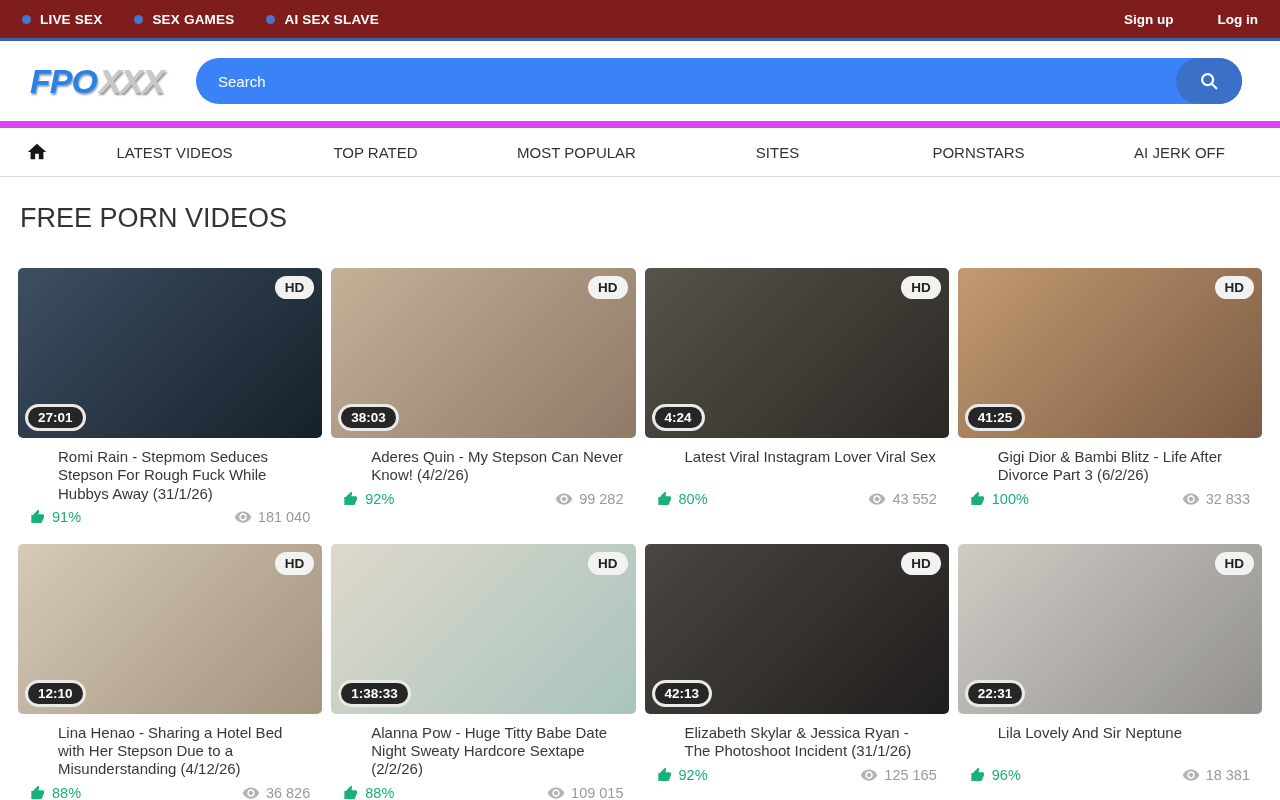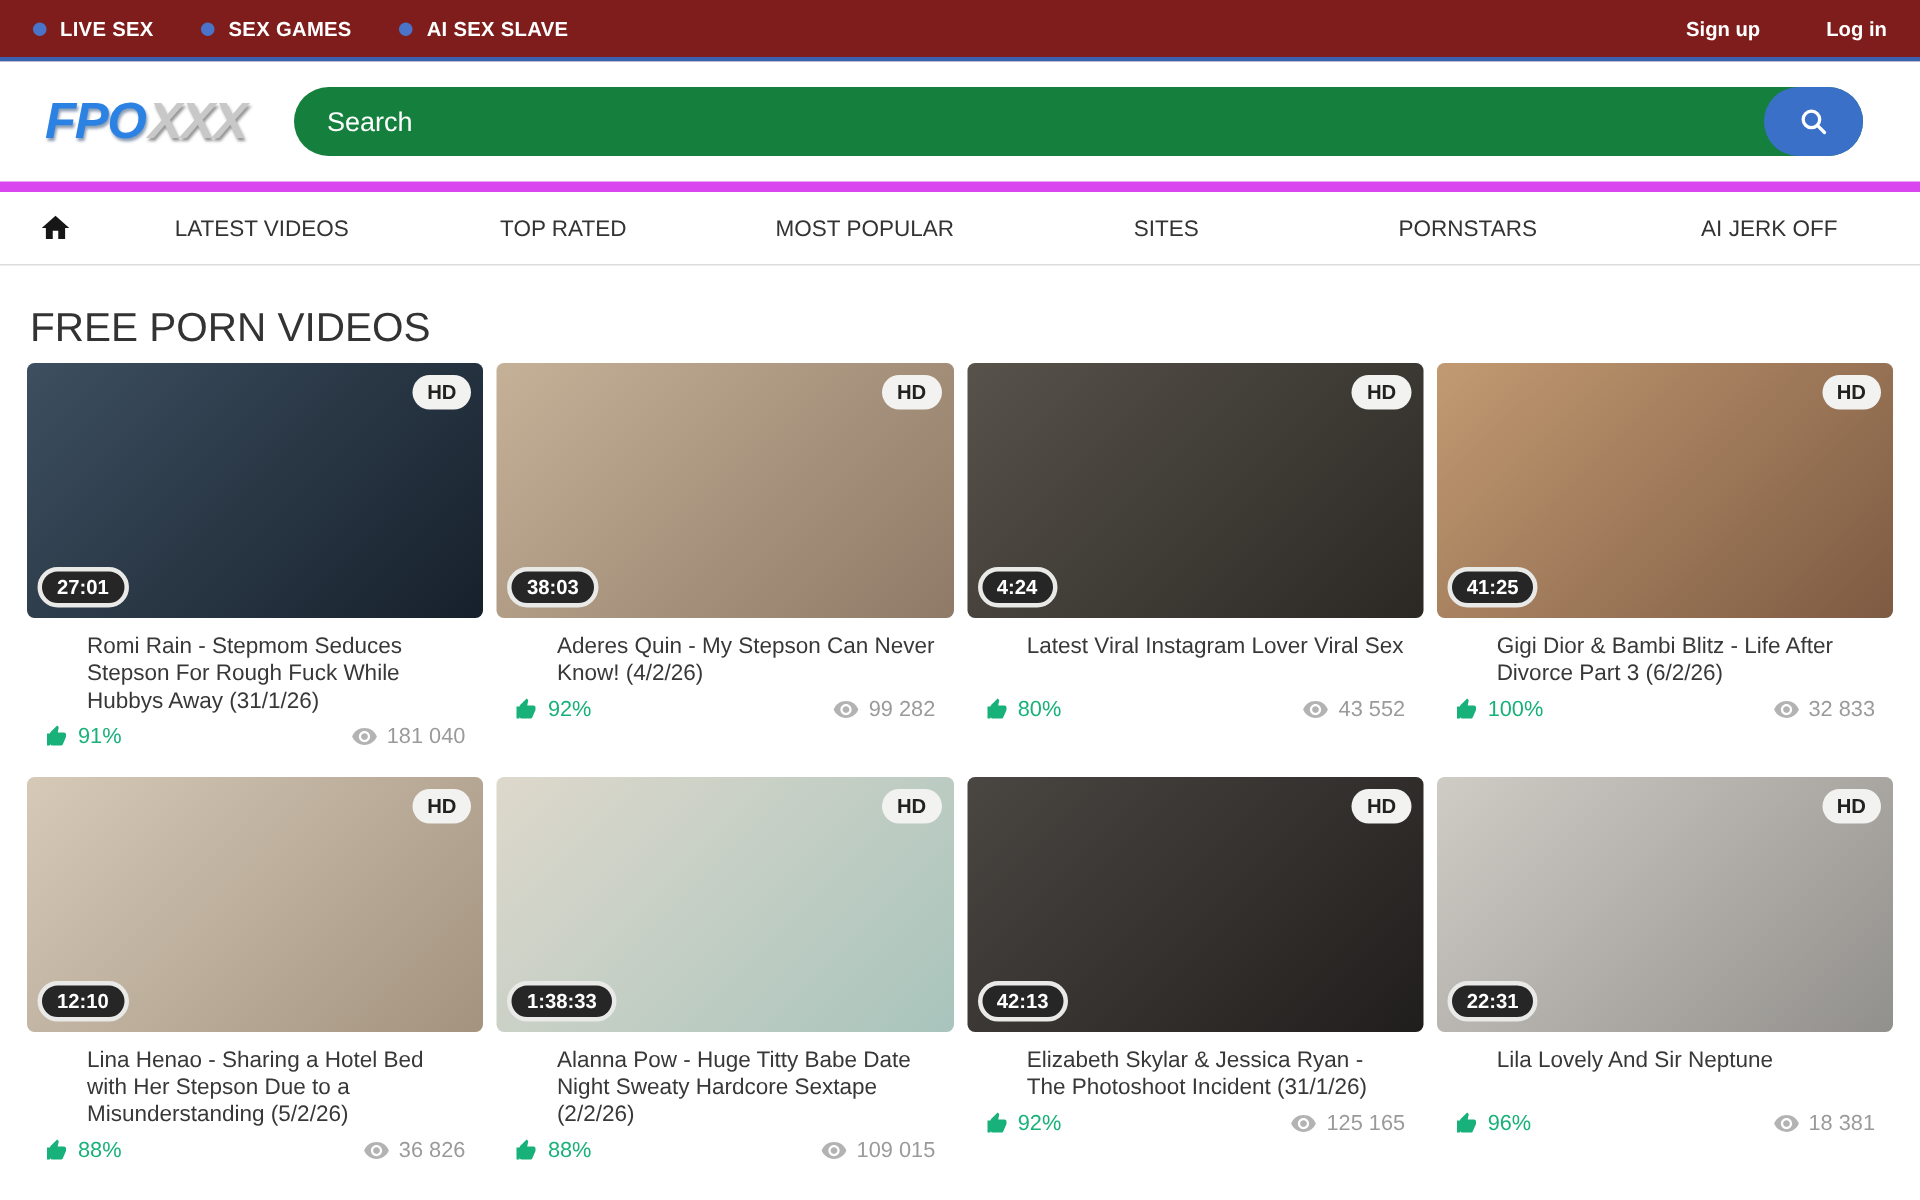--- a/index.html
+++ b/index.html
@@ -15,36 +15,36 @@
   .topbar-right { margin-left:auto; display:flex; gap:44px; }
   .topbar-right .auth { color:#fff; font-size:13.5px; font-weight:bold; cursor:pointer; }
 
   
   .header { height:80px; background:#fff; display:flex; align-items:center; padding:0 38px 0 30px; }
   .logo { font-style:italic; font-weight:800; font-size:34px; letter-spacing:-1px;
     white-space:nowrap; cursor:pointer; }
   .logo .p1 { color:#2b82e3; text-shadow:1px 2px 2px rgba(0,40,90,.45); }
   .logo .p2 { color:#c8c8c8; text-shadow:1px 2px 2px rgba(60,60,60,.55); margin-left:2px; }
   .searchwrap { flex:1; margin-left:32px; position:relative; height:46px; }
-  .searchpill { width:100%; height:46px; background:#15803d; border:none; border-radius:23px;
-    color:#fff; font-size:18px; padding:0 80px 0 22px; outline:none;
+  .searchpill { width:100%; height:46px; background:#3b82f6; border:none; border-radius:23px;
+    color:#fff; font-size:15px; padding:0 80px 0 22px; outline:none;
     font-family:"Liberation Sans", sans-serif; }
   .searchpill::placeholder { color:#fff; opacity:1; }
   .searchbtn { position:absolute; right:0; top:0; width:66px; height:46px; border:none;
     border-radius:23px; background:#3a70c8; cursor:pointer; display:flex;
     align-items:center; justify-content:center; }
 
   
   .nav { height:56px; border-top:7px solid #d946ef; border-bottom:1px solid #dcdcdc;
     display:flex; align-items:center; }
   .nav-home { width:74px; display:flex; justify-content:center; align-items:center; cursor:pointer; }
   .nav-item { flex:1; text-align:center; font-size:15px; color:#333; cursor:pointer; }
 
   
-  .heading { font-size:27px; font-weight:400; color:#333; margin:26px 0 8px 20px; }
+  .heading { font-size:27px; font-weight:400; color:#333; margin:26px 0 34px 20px; }
 
   
   .grid { padding:0 18px; display:grid; grid-template-columns:repeat(4,1fr);
     column-gap:9px; row-gap:10px; }
   .card { background:#fff; cursor:pointer; }
   .thumb { position:relative; height:170px; border-radius:5px; background:#888; overflow:hidden; }
   .hd-badge { position:absolute; top:8px; right:8px; background:#f2f2f0; color:#222;
     font-weight:bold; font-size:13.5px; padding:4px 10px; border-radius:14px; }
   .dur-badge { position:absolute; bottom:7px; left:7px; background:#262626; color:#fff;
     font-weight:bold; font-size:13.5px; padding:3px 10px; border-radius:14px;
@@ -226,21 +226,21 @@
       </div>
     </div>
   </div>
 
   <div class="card">
     <div class="thumb" style="background: linear-gradient(135deg, rgb(214, 201, 184), rgb(163, 147, 127));">
       <span class="hd-badge">HD</span>
       <span class="dur-badge">12:10</span>
     </div>
     <div class="info">
-      <div class="title">Lina Henao - Sharing a Hotel Bed with Her Stepson Due to a Misunderstanding (5/2/26)</div>
+      <div class="title">Lina Henao - Sharing a Hotel Bed with Her Stepson Due to a Misunderstanding (4/12/26)</div>
       <div class="stats">
         <span class="likes">
             <span class="icon">
               <svg width="16" height="16" viewBox="0 0 24 24" fill="#17b179">
                 <path d="M2 21h3V9H2v12zm19-11c0-1.1-.9-2-2-2h-6.3l.95-4.57.03-.32c0-.41-.17-.79-.44-1.06L12.17 1 5.58 7.59C5.22 7.95 5 8.45 5 9v10c0 1.1.9 2 2 2h9c.83 0 1.54-.5 1.84-1.22l3.02-7.05c.09-.23.14-.47.14-.73v-2z"></path>
               </svg>
             </span>
             <span>88%</span>
           </span>
         <span class="views">

